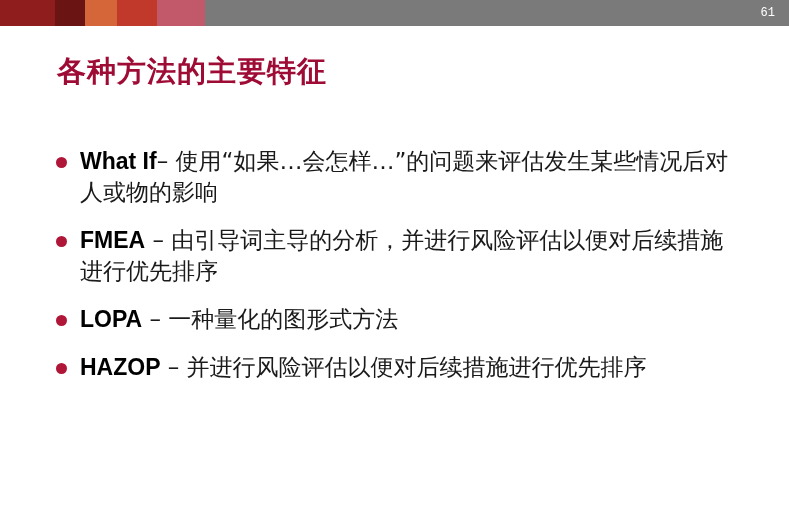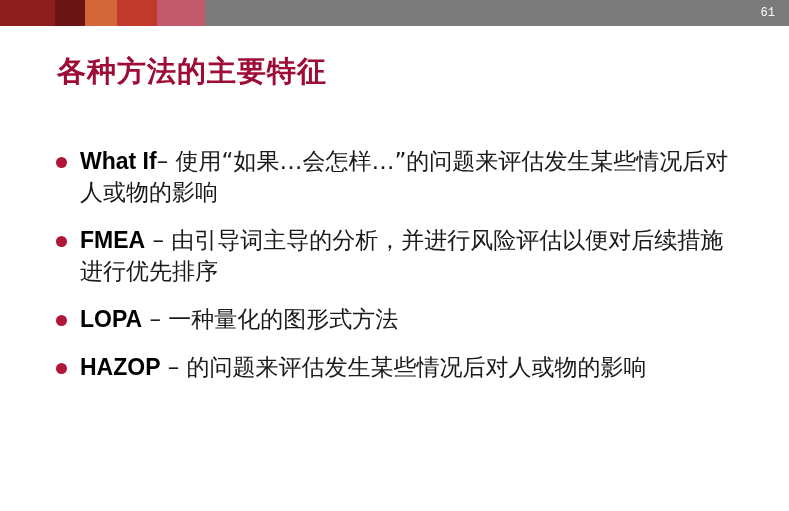--- a/index.html
+++ b/index.html
@@ -118,17 +118,17 @@
       <div class="bullet-item">
         <span class="bullet-dot"></span>
         <div class="bullet-text"><span class="term">FMEA</span><span class="body"> – 由引导词主导的分析，并进行风险评估以便对后续措施进行优先排序</span></div>
       </div>
       <div class="bullet-item">
         <span class="bullet-dot"></span>
         <div class="bullet-text"><span class="term">LOPA</span><span class="body"> – 一种量化的图形式方法</span></div>
       </div>
       <div class="bullet-item">
         <span class="bullet-dot"></span>
-        <div class="bullet-text"><span class="term">HAZOP</span><span class="body"> – 的问题来评估发生某些情况后对人或物的影响</span></div>
+        <div class="bullet-text"><span class="term">HAZOP</span><span class="body"> – 并进行风险评估以便对后续措施进行优先排序</span></div>
       </div>
     </div>
 
 </div>
 
 </body></html>

